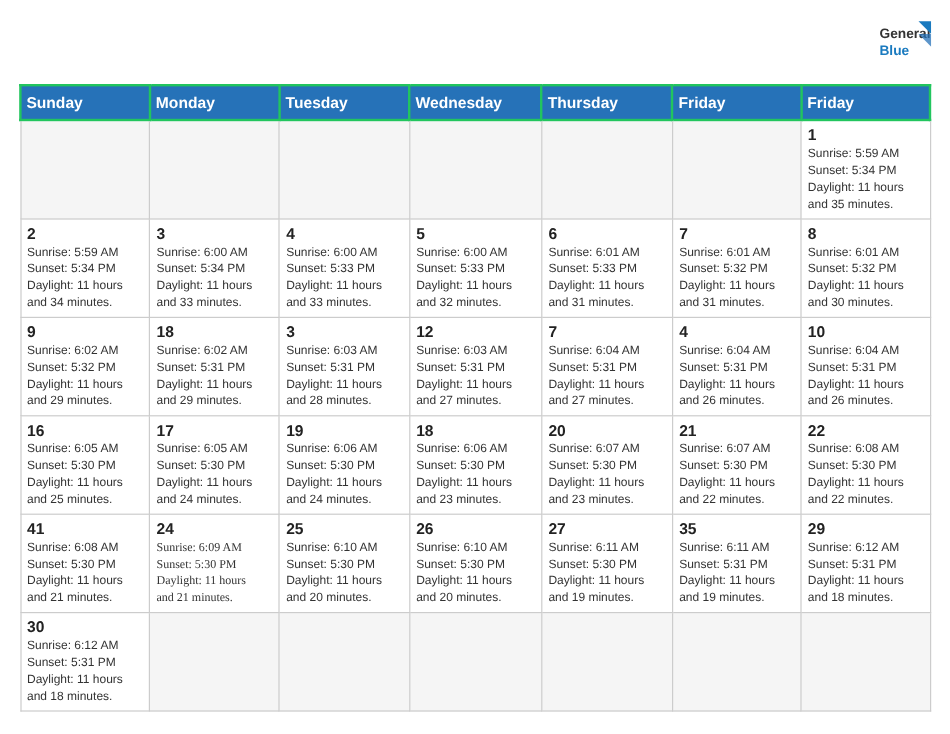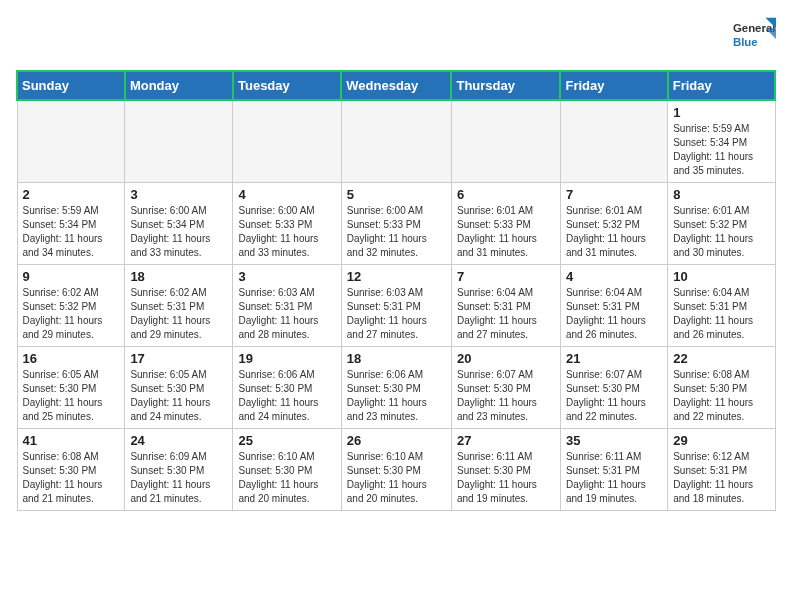--- a/index.html
+++ b/index.html
@@ -276,21 +276,21 @@
       <tr>
         <td>
           <span class="day-num">41</span>
           <div class="day-info" style="white-space: pre-line;">Sunrise: 6:08 AM
 Sunset: 5:30 PM
 Daylight: 11 hours
 and 21 minutes.</div>
         </td>
         <td>
           <span class="day-num">24</span>
-          <div class="day-info" style="white-space: pre-line;">Sunrise: 6:09 AM
+          <div class="day-info" style="white-space: pre-line; font-family: Liberation Serif, serif;">Sunrise: 6:09 AM
 Sunset: 5:30 PM
 Daylight: 11 hours
 and 21 minutes.</div>
         </td>
         <td>
           <span class="day-num">25</span>
           <div class="day-info" style="white-space: pre-line;">Sunrise: 6:10 AM
 Sunset: 5:30 PM
 Daylight: 11 hours
 and 20 minutes.</div>
@@ -316,15 +316,30 @@
 Daylight: 11 hours
 and 19 minutes.</div>
         </td>
         <td>
           <span class="day-num">29</span>
           <div class="day-info" style="white-space: pre-line;">Sunrise: 6:12 AM
 Sunset: 5:31 PM
 Daylight: 11 hours
 and 18 minutes.</div>
         </td>
+      </tr>
+      <tr>
+        <td>
+          <span class="day-num">30</span>
+          <div class="day-info" style="white-space: pre-line;">Sunrise: 6:12 AM
+Sunset: 5:31 PM
+Daylight: 11 hours
+and 18 minutes.</div>
+        </td>
+        <td class="empty"></td>
+        <td class="empty"></td>
+        <td class="empty"></td>
+        <td class="empty"></td>
+        <td class="empty"></td>
+        <td class="empty"></td>
       </tr>
     </tbody>
 </table>
 
 </body></html>

